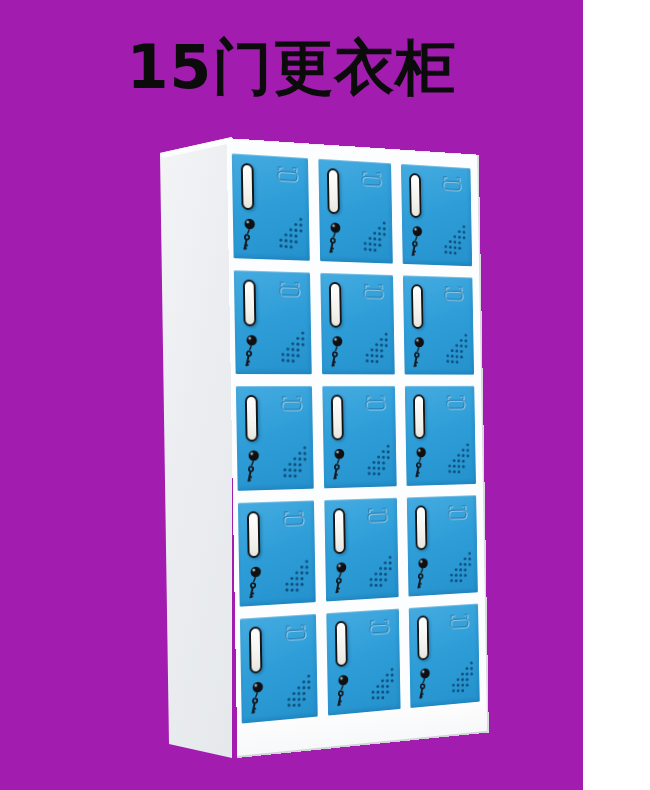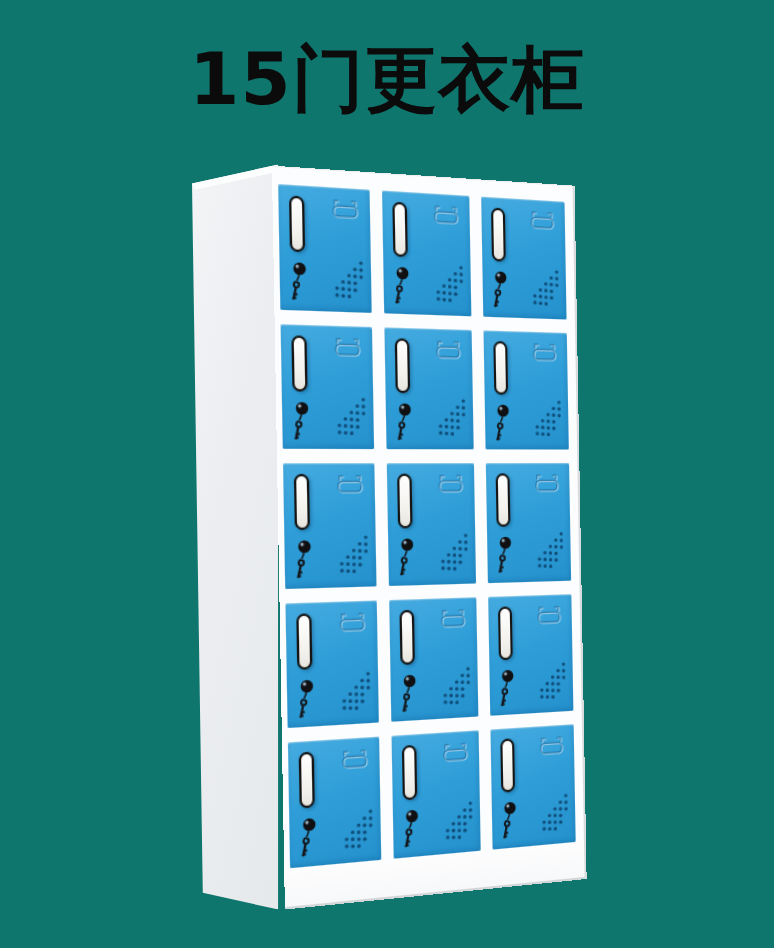--- a/index.html
+++ b/index.html
@@ -6,23 +6,23 @@
     margin: 0;
     padding: 0;
     width: 650px;
     height: 790px;
     background: #ffffff;
     overflow: hidden;
     font-family: "DejaVu Sans", "Liberation Sans", sans-serif;
   }
   .page {
     position: relative;
-    width: 645px;
+    width: 583px;
     height: 790px;
-    background: #0f766e;
+    background: #a21caf;
   }
   .title {
     position: absolute;
     top: 34px;
     left: 0;
     right: 0;
     margin: 0;
     text-align: center;
     font-size: 60px;
     line-height: 1.1;

